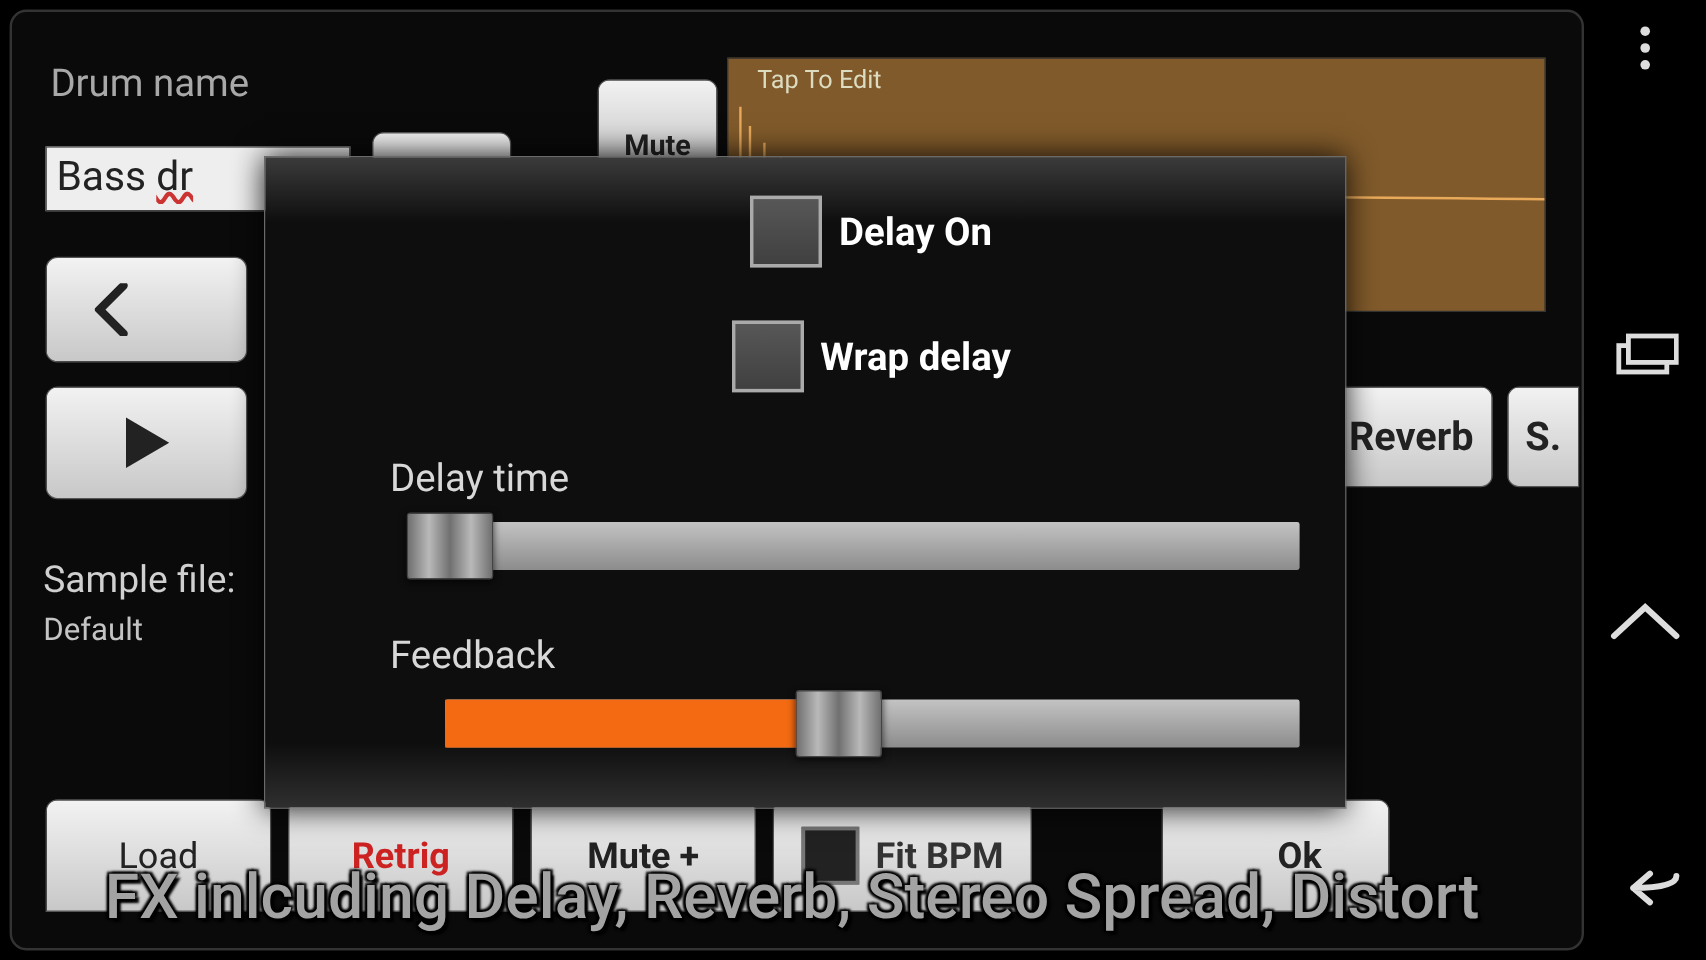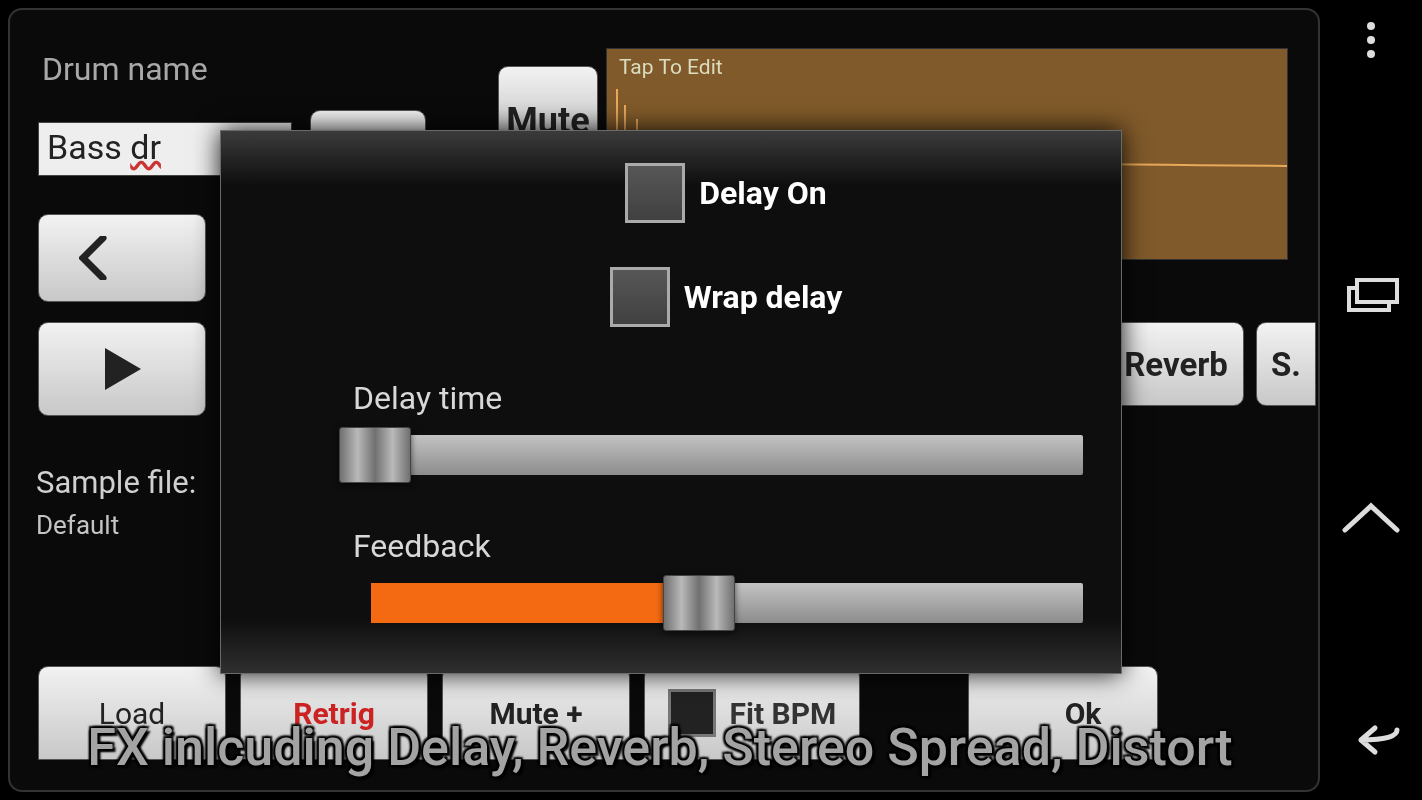--- a/index.html
+++ b/index.html
@@ -9,24 +9,24 @@
 
   .nav-bar { position: absolute; top: 0; right: 0; width: 102px; height: 800px; background: #000; display: flex; flex-direction: column; align-items: center; justify-content: space-between; padding: 20px 0 40px; }
   .nav-icon { color: #e8e8e8; }
 
   .drum-label { position: absolute; left: 32px; top: 40px; font-size: 32px; color: #a8a8a8; }
   .drum-input { position: absolute; left: 28px; top: 112px; width: 254px; height: 54px; background: #eee; border: 1px solid #444; font-size: 34px; padding: 4px 8px; color: #222; }
   .drum-input .typo { text-decoration: underline; text-decoration-color: #c33; text-decoration-style: wavy; }
 
   .btn { background: linear-gradient(#f2f2f2,#c8c8c8); border: 1px solid #555; border-radius: 10px; color: #222; font-size: 30px; display: flex; align-items: center; justify-content: center; }
   .btn-small-stub { position: absolute; left: 300px; top: 100px; width: 116px; height: 68px; border-bottom-left-radius: 0; border-bottom-right-radius: 0; }
-  .mute-btn { position: absolute; left: 488px; top: 56px; width: 100px; height: 70px; border-bottom-left-radius: 0; border-bottom-right-radius: 0; font-size: 36px; font-weight: bold; overflow: hidden; padding-top: 40px; }
+  .mute-btn { position: absolute; left: 488px; top: 56px; width: 100px; height: 70px; border-bottom-left-radius: 0; border-bottom-right-radius: 0; font-size: 24px; font-weight: bold; overflow: hidden; padding-top: 40px; }
 
   .wave { position: absolute; left: 596px; top: 38px; width: 682px; height: 212px; background: #805a2a; border: 1px solid #333; }
-  .wave-label { position: absolute; left: 12px; top: 6px; color: #dcdcc0; font-size: 21px; }
+  .wave-label { position: absolute; left: 24px; top: 6px; color: #dcdcc0; font-size: 21px; }
 
   .prev-btn { position: absolute; left: 28px; top: 204px; width: 168px; height: 88px; font-size: 46px; font-weight: bold; overflow:hidden; padding-left:40px; text-align:left; justify-content:flex-start;}
   .play-btn { position: absolute; left: 28px; top: 312px; width: 168px; height: 94px; }
   .fx-btn { position: absolute; left: 1098px; top: 312px; width: 136px; height: 84px; font-size: 33px; font-weight: bold; }
   .s-btn { position: absolute; left: 1246px; top: 312px; width: 60px; height: 84px; font-size: 33px; font-weight: bold; border-top-right-radius: 0; border-bottom-right-radius: 0; }
 
   .sample-lbl { position: absolute; left: 26px; top: 454px; color: #d0d0d0; font-size: 31px; }
   .sample-val { position: absolute; left: 26px; top: 500px; color: #c4c4c4; font-size: 26px; }
 
   .bottom-row { position: absolute; left: 28px; top: 656px; display: flex; gap: 14px; }
@@ -41,21 +41,21 @@
   .ok-btn { width: 190px; font-weight:bold;padding-left:40px; }
 
   
   .dialog { position: absolute; left: 210px; top: 120px; width: 902px; height: 544px;
             background: linear-gradient(#3b3b3b, #0e0e0e 10%, #0e0e0e 90%, #2f2f2f);
             border: 1px solid #6a6a6a; box-shadow: 0 0 24px rgba(0,0,0,.9); z-index: 50; padding: 32px 44px; }
   .cb-row { display: flex; gap: 44px; margin-left: 110px; align-items: center; flex-direction: column; }
   .checkbox { display: flex; align-items: center; gap: 14px; }
   .cb-box { width: 60px; height: 60px; background: linear-gradient(#575757,#404040); border: 3px solid #aaa; }
   .cb-label { font-size: 32px; font-weight: bold; color: #fff; }
-  .slider-label { font-size: 32px; color: #d8d8d8; margin-top: 52px; margin-left: 88px; }
+  .slider-label { font-size: 32px; color: #d8d8d8; margin-top: 52px; margin-left: 60px; }
   .slider { position: relative; height: 40px; margin: 18px 0 16px 106px; width: 712px; background: linear-gradient(#c3c3c3,#8c8c8c); border-radius: 2px; }
   .slider .fill { position: absolute; left:0; top:0; height:100%; background: #f36a12; }
   .slider .thumb { position: absolute; top: -8px; width: 72px; height: 56px; background: linear-gradient(90deg,#707070,#b9b9b9,#707070,#b9b9b9,#707070); border: 1px solid #444; border-radius: 3px; box-shadow: 0 2px 6px rgba(0,0,0,.6); }
 
   .caption { position: absolute; left: 0; bottom: 22px; width: 1320px; text-align: center; font-size: 52px; font-weight: 500; color: #a3a3a3; text-shadow: 3px 3px 2px #000, -2px -2px 2px #000, 2px -2px 2px #000, -2px 2px 2px #000; z-index: 100; }
 </style>
 </head>
 <body>
 
 <div class="app-frame">

